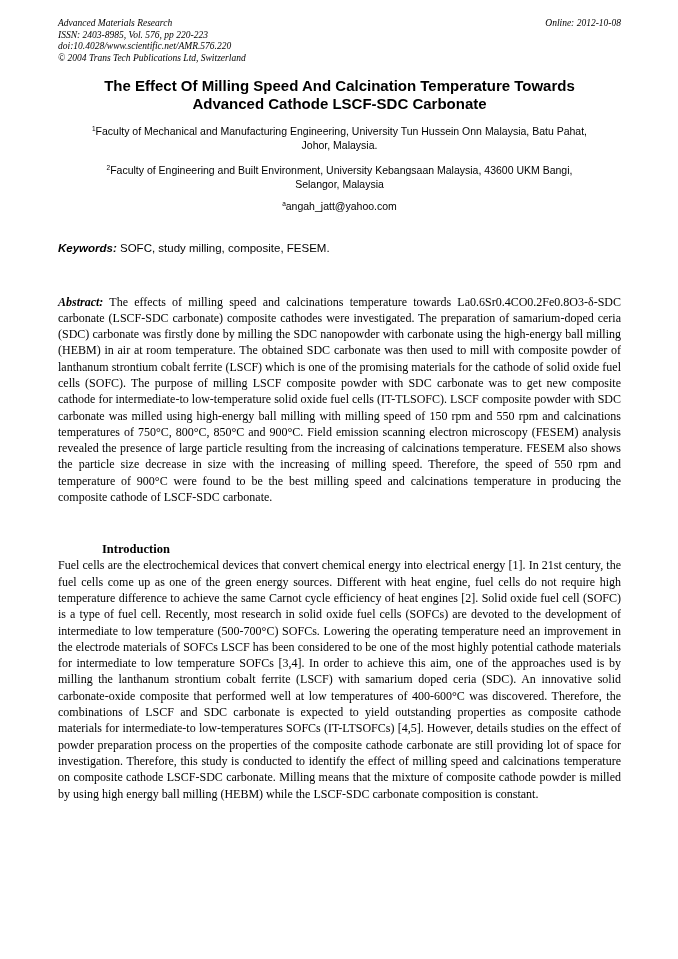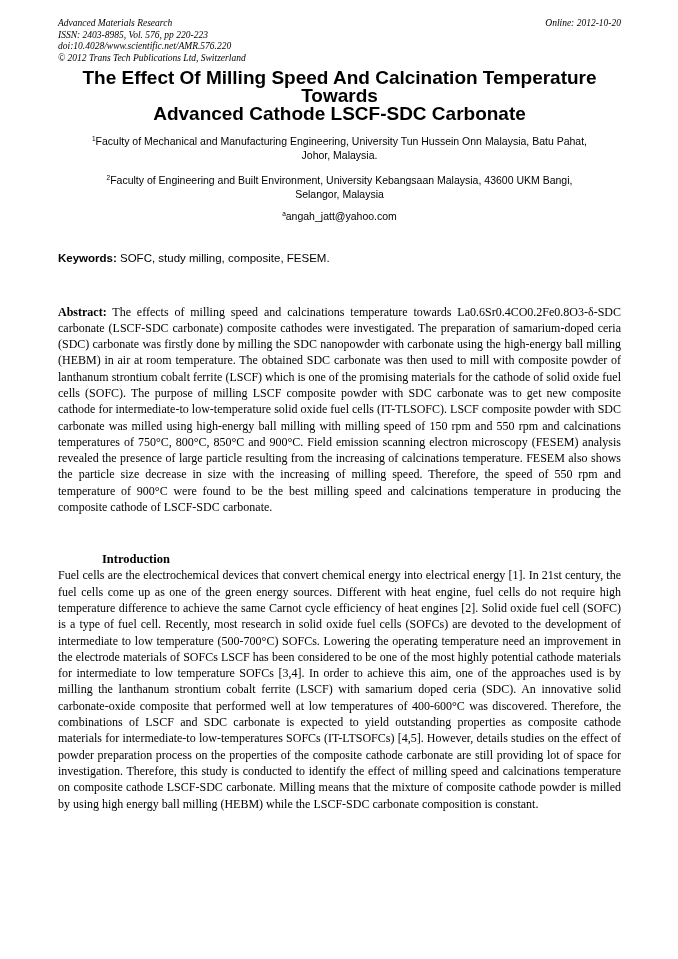--- a/index.html
+++ b/index.html
@@ -21,25 +21,25 @@
     justify-content: space-between;
     align-items: flex-start;
     font-family: "Liberation Serif", serif;
     font-style: italic;
     font-size: 9.5px;
     line-height: 11.5px;
   }
   .head-right { white-space: nowrap; }
   
   .title {
-    margin-top: 5px;
+    margin-top: 13px;
     text-align: center;
     font-family: "Liberation Sans", sans-serif;
     font-weight: bold;
-    font-size: 19px;
+    font-size: 15px;
     line-height: 18px;
   }
   .title .tline { display: block; }
   
   .authors-wrap { margin-top: 8px; }
   .authors {
     text-align: center;
     font-family: "Liberation Sans", sans-serif;
     font-size: 12.5px;
     line-height: 18px;
@@ -57,21 +57,21 @@
   .aff1 { margin-top: 12px; max-width: 505px; }
   .aff2 { margin-top: 12px; max-width: 478px; }
   .email { margin-top: 9px; max-width: 505px; }
   
   .keywords {
     margin-top: 27px;
     font-family: "Liberation Sans", sans-serif;
     font-size: 11.5px;
     line-height: 15px;
   }
-  .b { font-weight: bold; }
+  .b { font-weight: bold; font-style: italic; }
   
   .para {
     font-family: "Liberation Serif", serif;
     font-size: 12px;
     line-height: 16.3px;
     text-align: justify;
   }
   .abstract { margin-top: 38px; }
   .section-heading {
     margin-top: 36px;
@@ -86,23 +86,23 @@
 </head>
 <body>
 
 <div class="page">
 
   <header class="head">
     <div class="head-left">
       <div>Advanced Materials Research</div>
       <div>ISSN: 2403-8985, Vol. 576, pp 220-223</div>
       <div>doi:10.4028/www.scientific.net/AMR.576.220</div>
-      <div>© 2012 Trans Tech Publications Ltd, Switzerland</div>
+      <div>© 2004 Trans Tech Publications Ltd, Switzerland</div>
     </div>
-    <div class="head-right">Online: 2012-10-20</div>
+    <div class="head-right">Online: 2012-10-08</div>
   </header>
 
   <h1 class="title">
     <span class="tline">The Effect Of Milling Speed And Calcination Temperature Towards</span>
     <span class="tline">Advanced Cathode LSCF-SDC Carbonate</span>
   </h1>
 
 
   <div class="aff aff1"><sup>1</sup><span>Faculty of Mechanical and Manufacturing Engineering, University Tun Hussein Onn Malaysia, Batu Pahat, Johor, Malaysia.</span></div>
 

